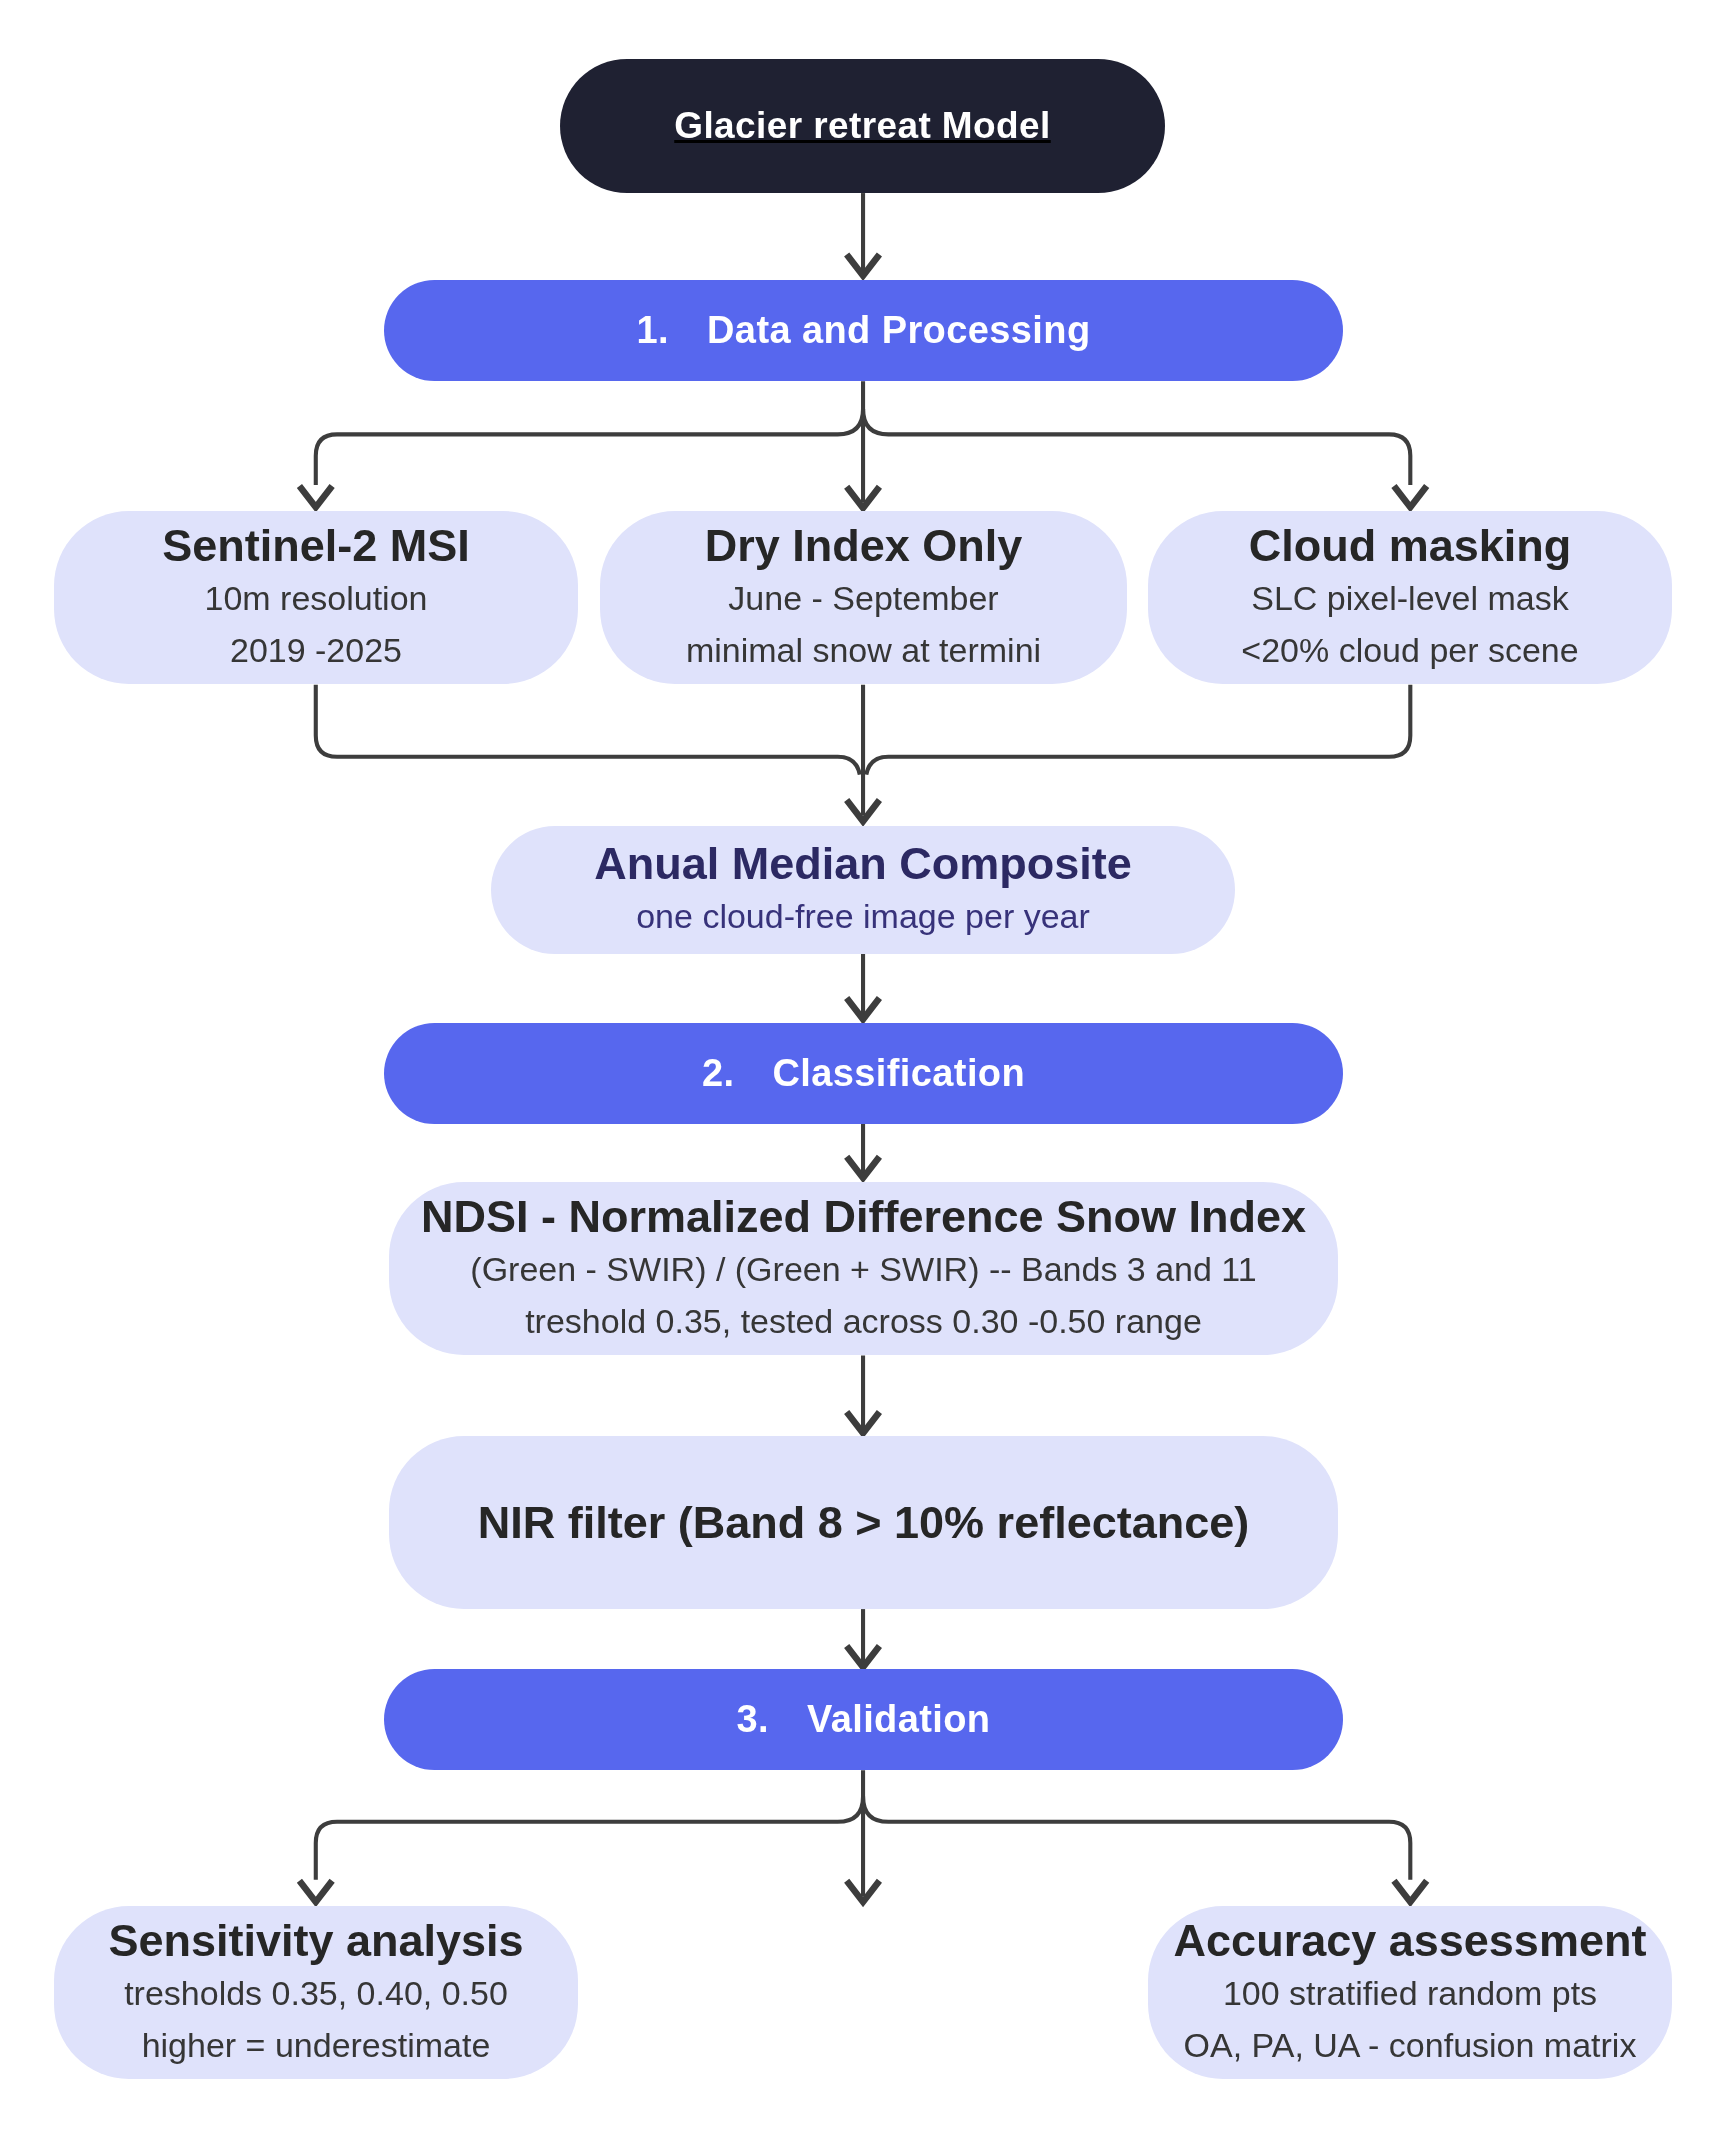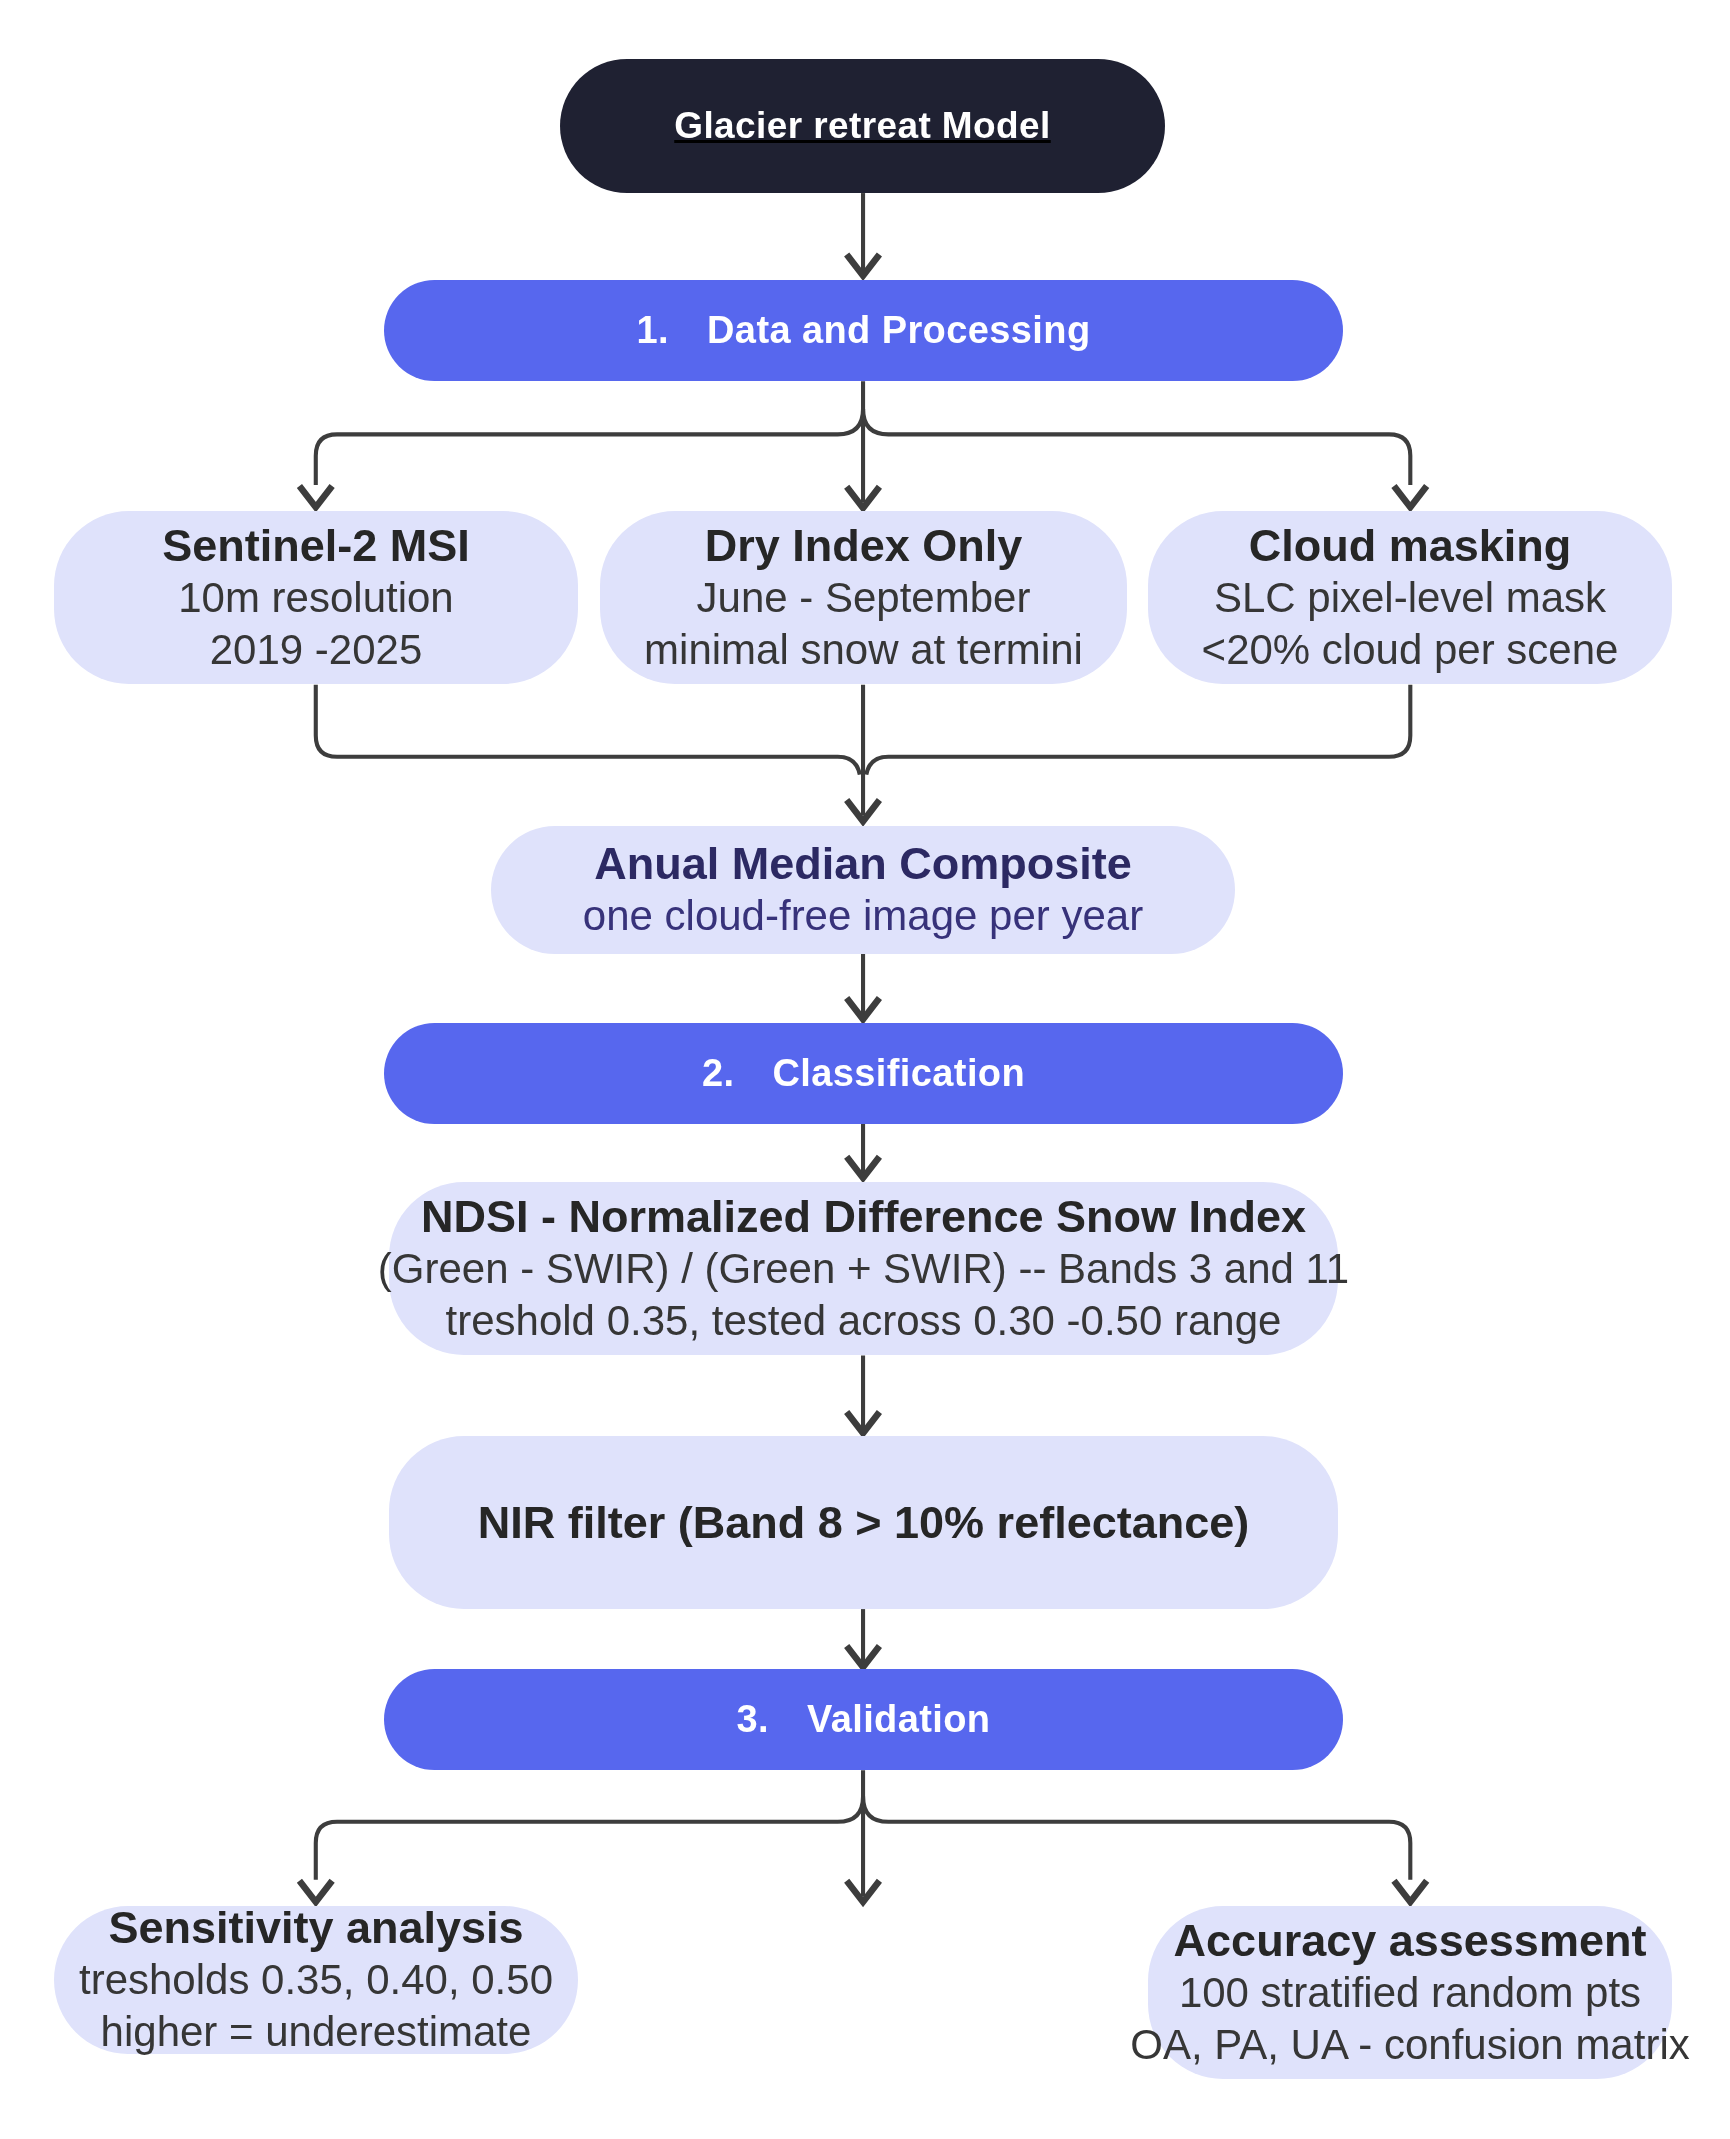--- a/index.html
+++ b/index.html
@@ -74,21 +74,21 @@
   }
   .soft-node .node-title {
     color: var(--title-text, #262626);
     font-size: 45px;
     font-weight: 700;
     line-height: 52px;
     white-space: nowrap;
   }
   .soft-node .node-line {
     color: var(--body-text, #363636);
-    font-size: 42px;
+    font-size: 34px;
     font-weight: 400;
     line-height: 52px;
     white-space: nowrap;
   }
   .accent-node .node-title {
     color: var(--accent-title, #2c2963);
   }
   .accent-node .node-line {
     color: var(--accent-body, #37327a);
   }
@@ -180,21 +180,21 @@
 
   <div class="node soft-node" style="left:389px; top:1436px; width:949px; height:173px;">
     <span class="node-title">NIR filter (Band 8 &gt; 10% reflectance)</span>
   </div>
 
   <div class="node stage-node" style="left:384px; top:1669px; width:959px; height:101px;">
     <span class="stage-number">3.</span>
     <span class="stage-label">Validation</span>
   </div>
 
-  <div class="node soft-node" style="left:54px; top:1906px; width:524px; height:148px;">
+  <div class="node soft-node" style="left:54px; top:1906px; width:524px; height:173px;">
     <span class="node-title">Sensitivity analysis</span>
     <span class="node-line">tresholds 0.35, 0.40, 0.50</span>
     <span class="node-line">higher = underestimate</span>
   </div>
 
 
   <div class="node soft-node" style="left:1148px; top:1906px; width:524px; height:173px;">
     <span class="node-title">Accuracy assessment</span>
     <span class="node-line">100 stratified random pts</span>
     <span class="node-line">OA, PA, UA - confusion matrix</span>

